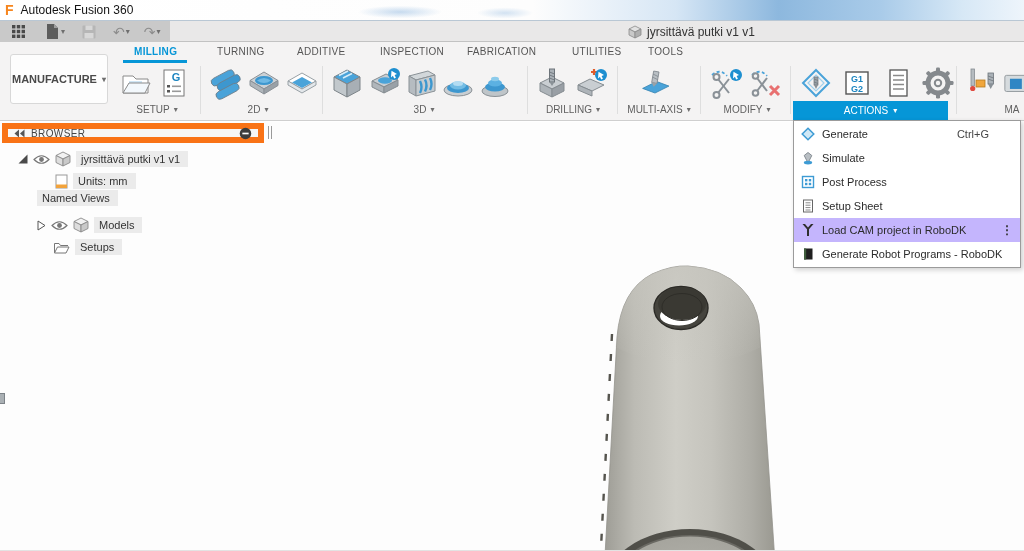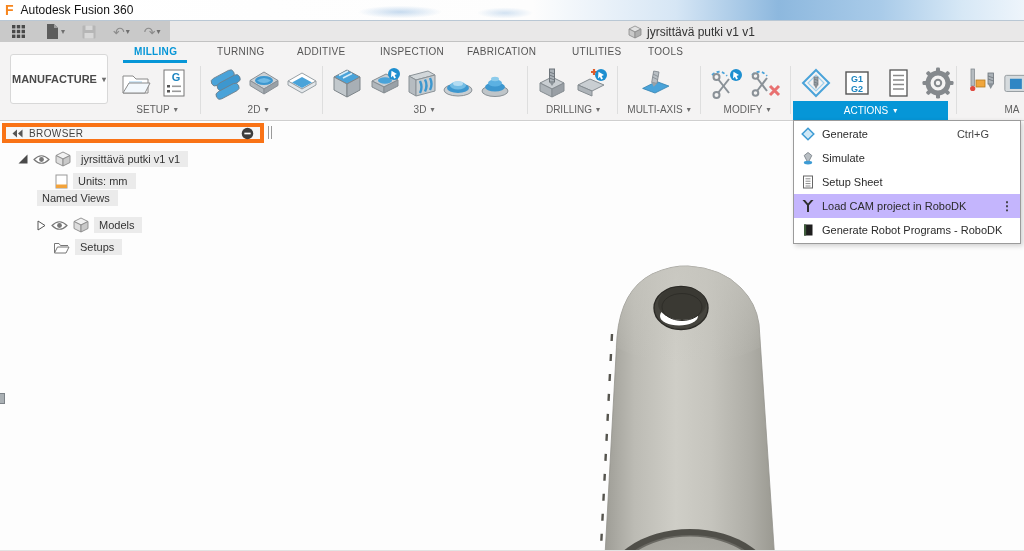--- a/index.html
+++ b/index.html
@@ -37,21 +37,21 @@
   .rtab.active { color:#0696d7; font-weight:bold; }
   .tab-underline { position:absolute; left:123px; top:18px; width:64px; height:3px; background:#0696d7; }
   .vsep { position:absolute; top:24px; width:1px; height:48px; background:#dedede; }
   .ticon { position:absolute; top:24px; width:34px; height:34px; }
   .glabel { position:absolute; top:62px; transform:translateX(-50%); font-size:10px; color:#5f5f5f; white-space:nowrap; display:flex; gap:3px; align-items:center; }
   .actions-bar { position:absolute; left:793px; top:59px; width:155px; height:19px; background:#0696d7; color:#fff;
     display:flex; align-items:center; justify-content:center; gap:4px; font-size:10px; }
   .actions-bar .caret { color:#fff; }
 
   
-  .browser-header { position:absolute; left:2px; top:123px; width:262px; height:20px; background:#f6f6f6; border:4px solid #f97316;
+  .browser-header { position:absolute; left:2px; top:123px; width:262px; height:20px; background:#f6f6f6; border:6px solid #f97316;
     display:flex; align-items:center; gap:6px; padding:0 6px; }
   .browser-title { font-size:10px; color:#444; letter-spacing:.4px; flex:1; }
   .grip { position:absolute; left:268px; top:126px; width:4px; height:13px; border-left:1px solid #9a9a9a; border-right:1px solid #9a9a9a; }
   .trow { position:absolute; display:flex; align-items:center; gap:5px; height:18px; }
   .tlabel { font-size:11px; color:#333; background:#ebebeb; padding:2px 8px 2px 5px; white-space:nowrap; }
 
   
   .menu { position:absolute; left:793px; top:120px; width:228px; background:#fff; border:1px solid #9b9b9b;
     box-shadow:2px 2px 5px rgba(0,0,0,.18); padding:1px 0; }
   .mitem { height:19.5px; display:flex; align-items:center; gap:7px; padding:12px 7px; font-size:11px; color:#2b2b2b; white-space:nowrap; }
@@ -468,20 +468,30 @@
     </div>
     <div class="mitem">
       <svg class="micon" viewBox="0 0 14 14">
         <path d="M7 1.5 l3.8 3 L7 12 3.2 4.5z" fill="#b9bfc4" stroke="#7c838a" stroke-width=".9"></path>
         <ellipse cx="7" cy="11.6" rx="4.2" ry="1.9" fill="#3d9bd4"></ellipse>
       </svg>
       <span>Simulate</span>
     </div>
     <div class="mitem">
       <svg class="micon" viewBox="0 0 14 14">
+        <rect x="1.5" y="1.5" width="11" height="11" fill="#fff" stroke="#3d9bd4" stroke-width="1.4"></rect>
+        <rect x="4" y="4" width="2.4" height="2.4" fill="#3d9bd4"></rect>
+          <rect x="7.8" y="4" width="2.4" height="2.4" fill="#3d9bd4"></rect>
+        <rect x="4" y="7.8" width="2.4" height="2.4" fill="#3d9bd4"></rect>
+          <rect x="7.8" y="7.8" width="2.4" height="2.4" fill="#3d9bd4"></rect>
+      </svg>
+      <span>Post Process</span>
+    </div>
+    <div class="mitem">
+      <svg class="micon" viewBox="0 0 14 14">
         <rect x="2.5" y="1" width="9" height="12" fill="#fff" stroke="#666"></rect>
         <path d="M4.5 3.8 h5 M4.5 6.2 h5 M4.5 8.6 h5 M4.5 11 h5" stroke="#8a8a8a" stroke-width="1"></path>
       </svg>
       <span>Setup Sheet</span>
     </div>
     <div class="mitem hl">
       <svg class="micon" viewBox="0 0 14 14">
         <path d="M1.5 1 L6 6.2 L6 13 L8 13 L8 6.2 L12.5 1 L10 1 L7 4.6 L4 1 Z" fill="#2e2e2e"></path>
       </svg>
       <span>Load CAM project in RoboDK</span>

